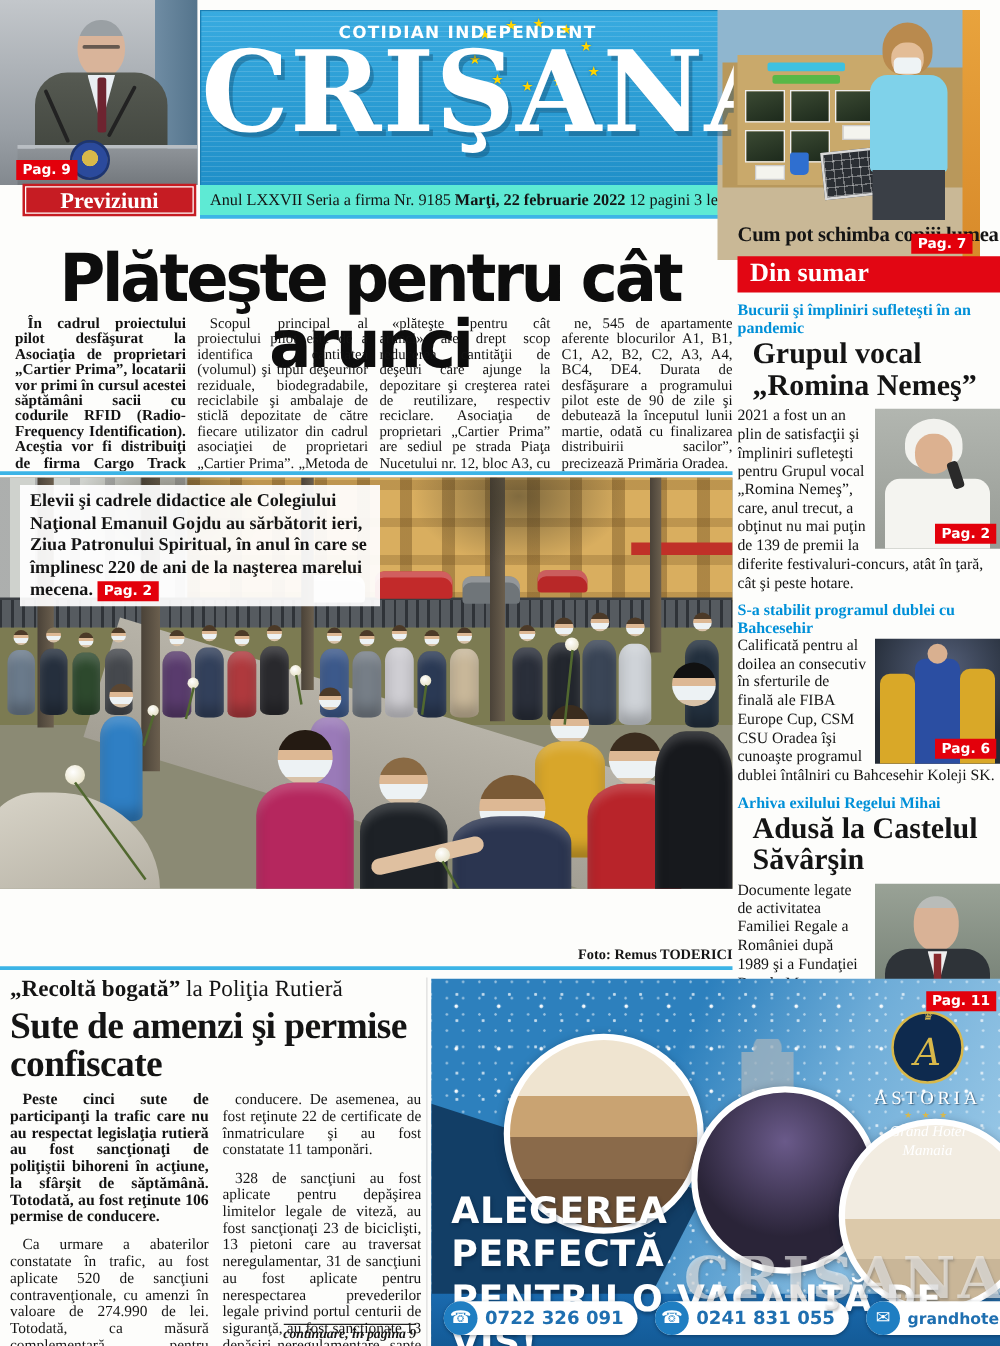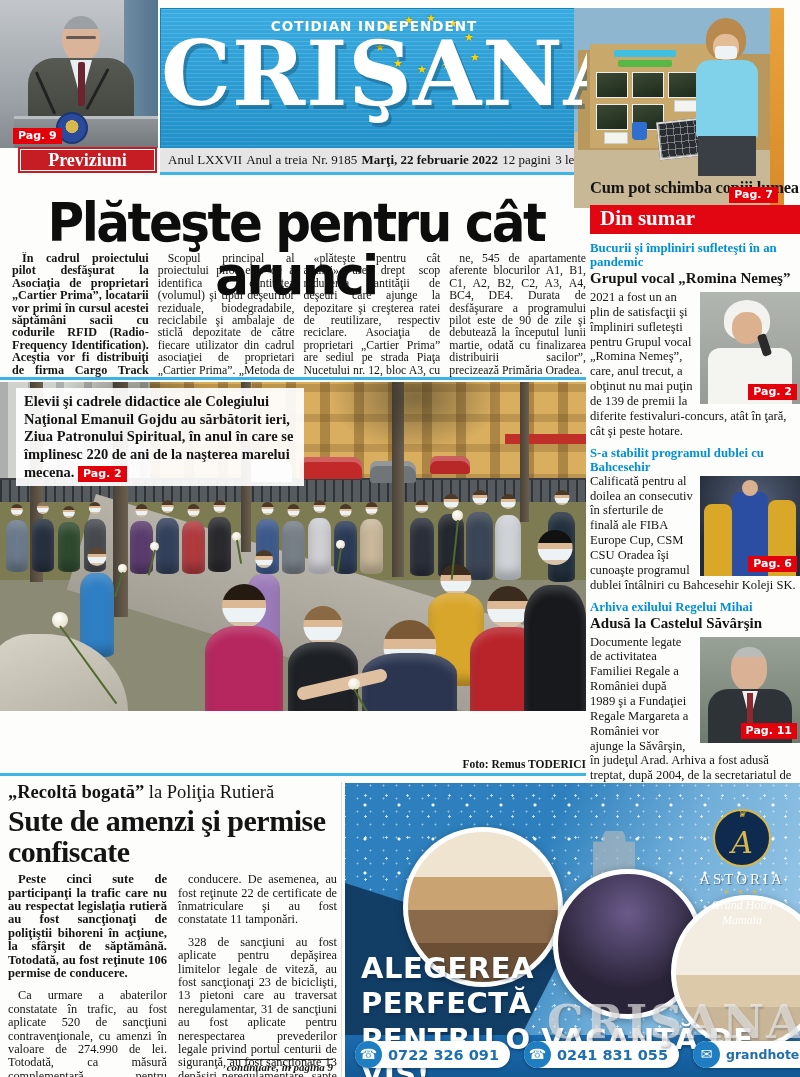--- a/index.html
+++ b/index.html
@@ -29,21 +29,21 @@
       background:linear-gradient(180deg,#38abe0,#1f8fc8),#2a9fd4;overflow:hidden;border:1px solid #1a7fb4;}
   .masthead .stripes{position:absolute;inset:0;background:repeating-linear-gradient(180deg,rgba(255,255,255,.14) 0 1px,transparent 1px 4px);}
   .tagline{position:absolute;left:0;right:0;top:9px;text-align:center;color:#fff;
       font-family:"DejaVu Sans",sans-serif;font-weight:bold;font-size:13.5px;letter-spacing:1px;z-index:3;}
   .mast-title{position:absolute;left:0;right:0;top:18px;text-align:center;color:#fff;
       font-family:"DejaVu Serif",serif;font-weight:bold;font-size:88px;line-height:1.05;letter-spacing:1px;
       text-shadow:3px 4px 0 rgba(15,70,105,.38);z-index:2;transform:scaleY(1.02);}
   .star{position:absolute;color:#ffd400;font-size:11px;z-index:1;text-shadow:0 0 2px rgba(0,60,90,.4);}
 
   .infobar{left:160px;top:148px;width:426px;height:24px;display:flex;justify-content:space-between;align-items:center;
-      padding:0 8px;box-sizing:border-box;font-size:13px;background:#e5e5e5;}
+      padding:0 8px;box-sizing:border-box;font-size:13px;background:#5eead4;}
   .infobar .bold{font-weight:bold;}
   .rule{background:#3cb4e6;height:3px;}
 
   
   .tr-photo{left:574px;top:8px;width:210px;height:200px;background:linear-gradient(180deg,#8fb6cf 0 62%,#c9b896 62%);overflow:hidden;}
   .trifold{position:absolute;left:16px;top:36px;width:128px;height:104px;background:#c9a96b;box-shadow:-14px 4px 0 -2px #b8985c,118px 6px 0 -4px #b8985c;}
   .tf-label{position:absolute;height:7px;border-radius:2px;}
   .tf-photo{position:absolute;width:30px;height:24px;background:linear-gradient(160deg,#3b4a33,#1d2a1c);border:1px solid #eee;}
   .tf-note{position:absolute;width:22px;height:10px;background:#f4f4ee;border:1px solid #ccc;}
   .solar{position:absolute;left:84px;top:112px;width:40px;height:34px;background:#2a2e33;
@@ -91,21 +91,21 @@
   .rose.red{background:radial-gradient(circle at 40% 35%,#e04848,#b01822 70%,#7e1018);}
   .rose i{position:absolute;left:45%;top:88%;width:2px;background:#51682f;transform-origin:top;display:block;}
   .caption-box{position:absolute;left:16px;top:6px;width:288px;background:rgba(255,255,255,.93);z-index:6;
      font-weight:bold;font-size:14.5px;line-height:1.22;padding:5px 8px 4px;box-sizing:border-box;}
   .credit{left:250px;top:758px;width:336px;text-align:right;font-weight:bold;font-size:11.5px;}
 
   
   .sumar{left:590px;top:205px;width:210px;}
   .sumar-banner{background:#e20613;color:#fff;font-weight:bold;font-size:21px;padding:1px 10px 3px;margin-bottom:5px;}
   .s-kicker{color:#0090d8;font-weight:bold;font-size:12.8px;line-height:1.1;margin-top:7px;}
-  .s-title{font-weight:bold;font-size:15px;line-height:1.06;margin:2px 0 3px;}
+  .s-title{font-weight:bold;font-size:24px;line-height:1.06;margin:2px 12px 3px;}
   .s-bodywrap{overflow:hidden;}
   .s-photo{float:right;width:100px;margin:2px 0 2px 6px;position:relative;overflow:hidden;}
   .s-body{font-size:12.6px;line-height:1.18;text-align:left;}
   .singer{height:112px;background:linear-gradient(180deg,#b2b6b0,#979b95);}
   .dots{background-image:radial-gradient(circle,#d03a3a 1.5px,transparent 2px),radial-gradient(circle,#2a6fc0 1.5px,transparent 2px),radial-gradient(circle,#3a9a3a 1.5px,transparent 2px);background-size:11px 11px,13px 13px,9px 9px;background-position:0 0,5px 6px,2px 3px;}
   .scarf{position:absolute;left:24px;top:8px;width:46px;height:40px;border-radius:50% 50% 40% 40%;background:#f2f2ee;}
   .s-face{position:absolute;left:32px;top:20px;width:30px;height:32px;border-radius:46%;background:#dcb190;}
   .blouse{position:absolute;left:8px;top:56px;width:84px;height:56px;border-radius:12px 12px 0 0;background:#f4f4f0;}
   .s-mic{position:absolute;left:60px;top:42px;width:9px;height:22px;background:#2a2a2a;border-radius:3px;transform:rotate(-18deg);}
   .bball{height:100px;background:radial-gradient(circle at 55% 25%,#55607a,#232b36 70%);}
@@ -194,21 +194,21 @@
     <span class="star" style="left:214px;top:32px;">★</span>
     <span class="star" style="left:232px;top:48px;">★</span>
     <span class="star" style="left:256px;top:54px;">★</span>
     <span class="star" style="left:281px;top:50px;">★</span>
     <div class="tagline">COTIDIAN INDEPENDENT</div>
     <div class="mast-title">CRIŞANA</div>
   </div>
 
   <div class="abs infobar">
     <span>Anul LXXVII</span>
-    <span>Anul a treia</span>
+    <span>Seria a firma</span>
     <span>Nr. 9185</span>
     <span class="bold">Marţi, 22 februarie 2022</span>
     <span>12 pagini</span>
     <span>3 lei</span>
   </div>
   <div class="abs rule" style="left:160px;top:172px;width:426px;"></div>
 
   <div class="abs tr-photo">
     <div class="trifold"></div>
     <span class="tf-label" style="left:40px;top:42px;width:62px;background:#3ec1e0;"></span>

